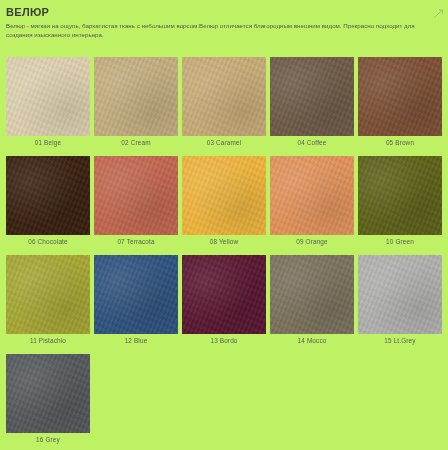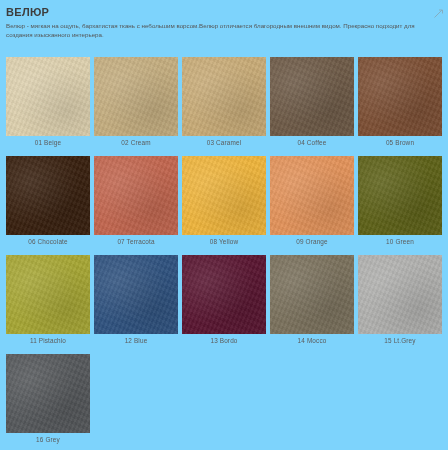--- a/index.html
+++ b/index.html
@@ -85,21 +85,21 @@
     line-height: 14px;
     text-align: center;
     color: #5b5b5b;
     letter-spacing: 0.15px;
     white-space: nowrap;
   }
 </style>
 </head>
 <body style="background: rgb(242, 242, 242);">
 
-<div class="page" style="background: #7dd3fc;">
+<div class="page" style="background: #bef264;">
 
   <div class="header">
     <h1 class="title">ВЕЛЮР</h1>
     <p class="description">Велюр - мягкая на ощупь, бархатистая ткань с небольшим ворсом.Велюр отличается благородным внешним видом. Прекрасно подходит для создания изысканного интерьера.</p>
   </div>
 
   <span class="corner-mark">
     <svg viewBox="0 0 11 11" width="11" height="11" aria-hidden="true">
       <path d="M1.5 9.5 L9 2" stroke="#8a8a8a" stroke-width="1" fill="none"></path>
       <path d="M6 2 L9.5 2 L9.5 5.5" stroke="#8a8a8a" stroke-width="1" fill="none"></path>

